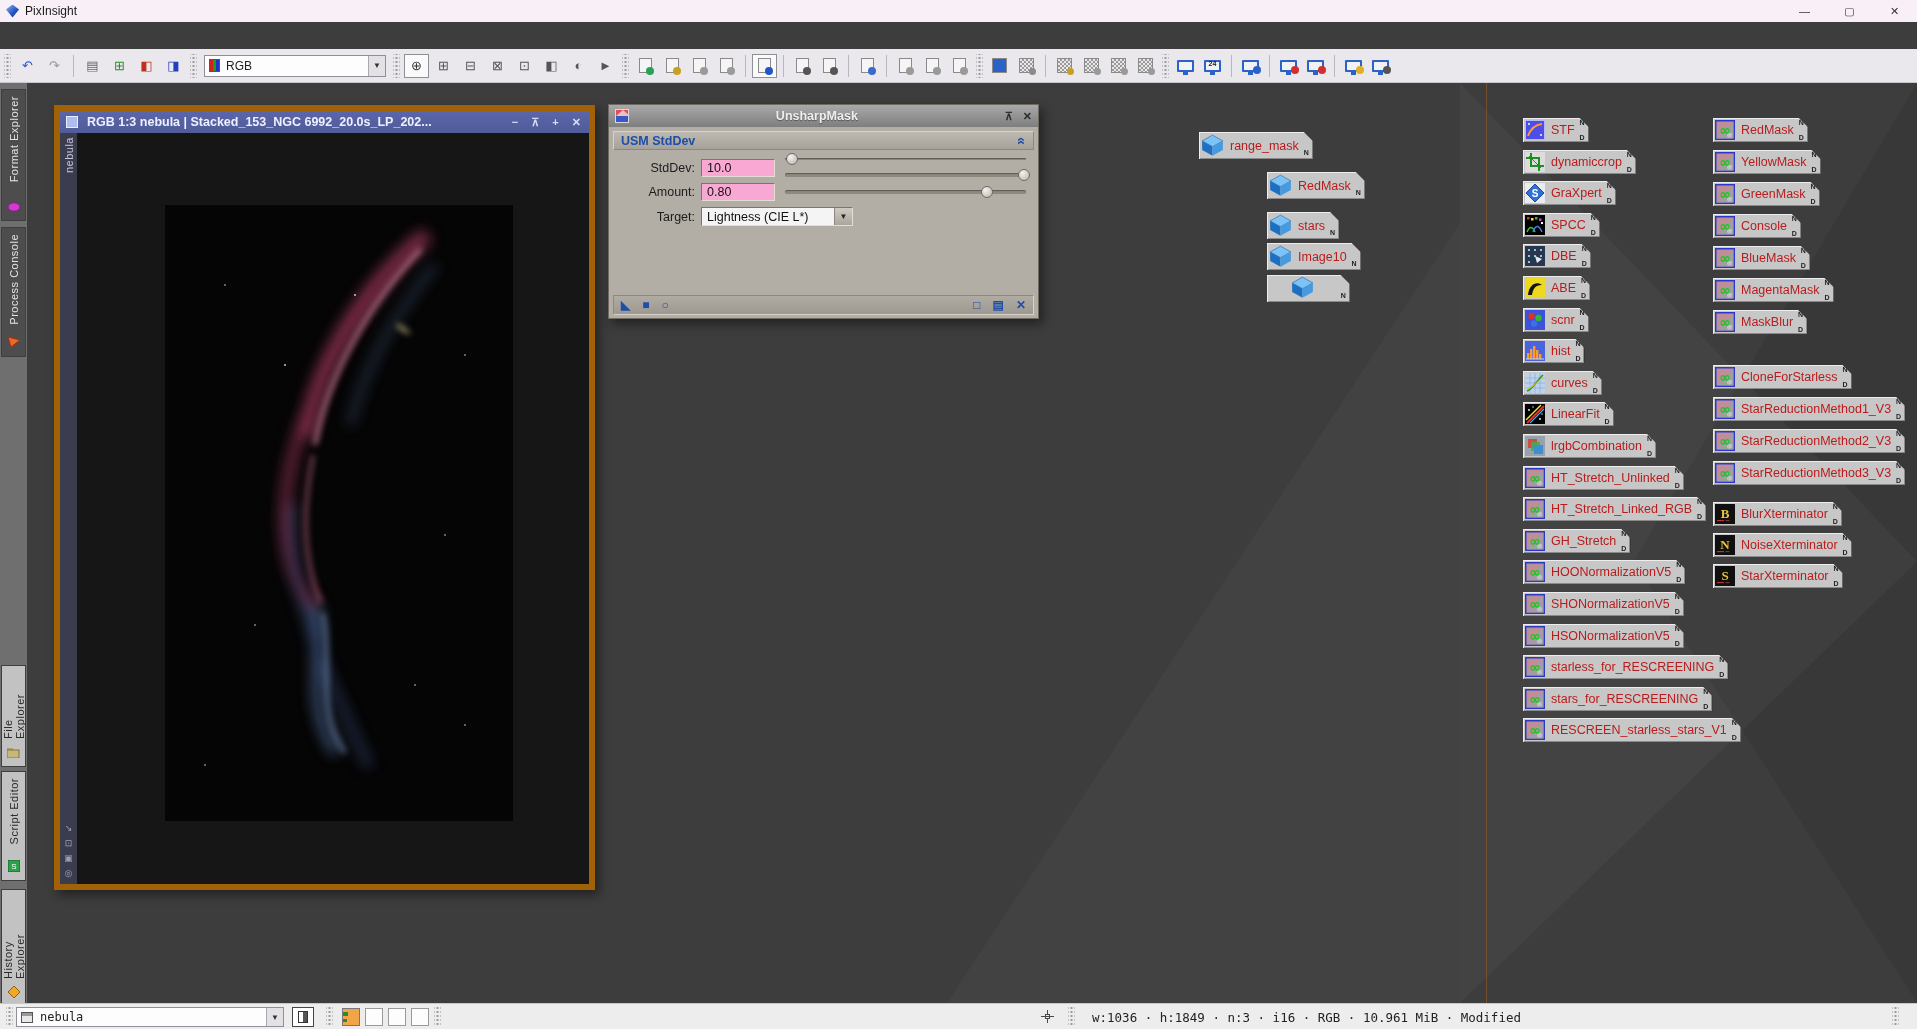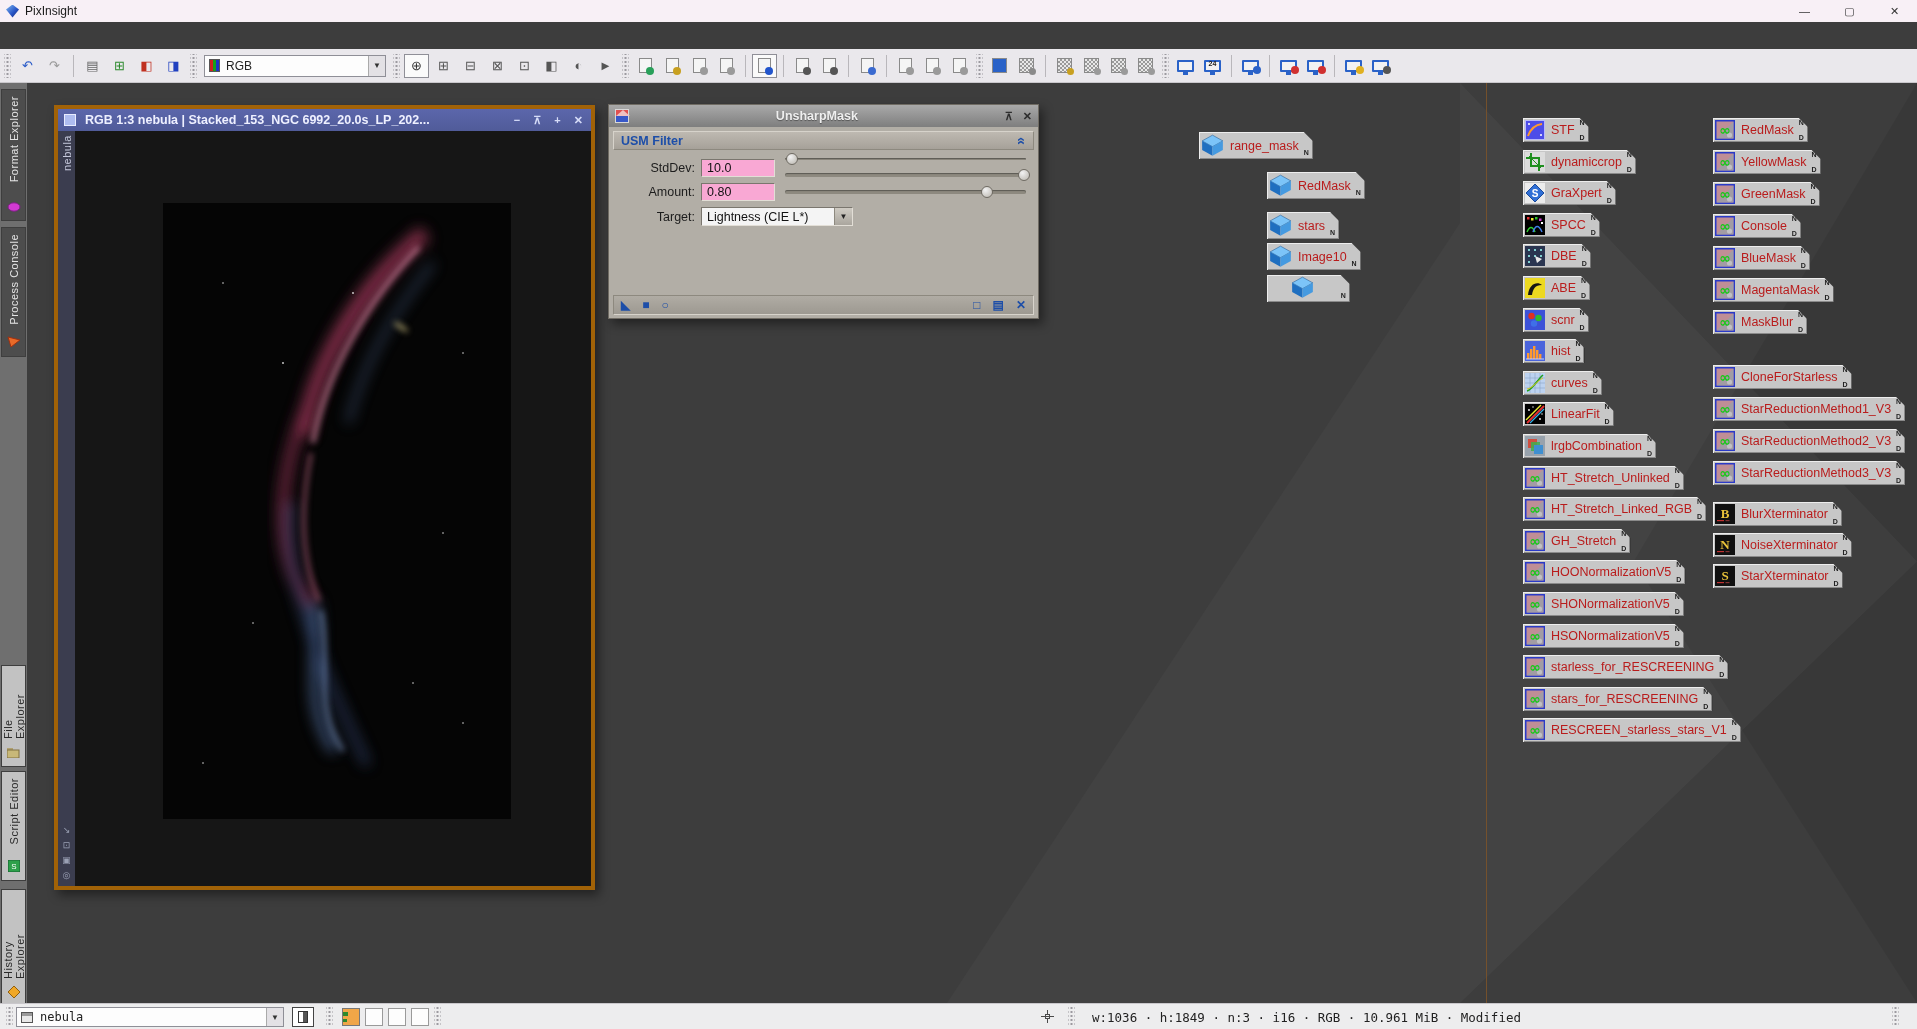--- a/index.html
+++ b/index.html
@@ -65,21 +65,21 @@
   .dock-tab.light { background:#c2c2c2; color:#2a2a2a; }
   .v-label { writing-mode:vertical-rl; transform:rotate(180deg); font-size:11px; letter-spacing:.5px; }
   .dock-ico { margin-top:5px; }
   
   .workspace { position:absolute; left:27px; top:83px; width:1890px; height:920px;
     background:#3d3d3d; overflow:hidden; }
   .facet { position:absolute; }
   .divider-line { position:absolute; top:0; width:1px; height:100%; background:#7e5428; opacity:.85; }
   
   .img-window { position:absolute; left:54px; top:105px; width:541px; height:785px;
-    background:#1b1b1b; border:4px solid #a16207; box-shadow:4px 5px 10px rgba(0,0,0,.45); }
+    background:#1b1b1b; border:6px solid #a16207; box-shadow:4px 5px 10px rgba(0,0,0,.45); }
   .iw-title { position:absolute; left:0; top:0; width:100%; height:22px;
     background:linear-gradient(#5b66ab,#505b99); display:flex; align-items:center; padding:0 6px; }
   .iw-icon { width:12px; height:12px; background:#aebcf0; border:1px solid #e8ecff; margin-right:9px; }
   .iw-text { font-size:12.5px; font-weight:bold; color:#eef0ff; white-space:nowrap; overflow:hidden; flex:1; }
   .iw-btns { display:flex; gap:13px; margin-right:2px; }
   .iw-btn { font-size:11px; font-weight:bold; color:#d6dcf8; }
   .iw-sidetab { position:absolute; left:0; top:22px; width:17px; bottom:0; background:#3b3d4f;
     display:flex; flex-direction:column; align-items:center; padding:4px 0 6px 0; }
   .iw-sidetab .v-label { font-size:11px; color:#c4c7da; }
   .side-glyphs { margin-top:auto; display:flex; flex-direction:column; gap:6px; align-items:center; }
@@ -435,21 +435,21 @@
     <div class="dlg-title">
       <span class="dlg-ico"></span>
       <span class="dlg-title-text">UnsharpMask</span>
       <span class="dlg-btns">
         <span class="dlg-btn">⊼</span>
         <span class="dlg-btn">✕</span>
       </span>
     </div>
     <div class="dlg-body">
       <div class="sec-hdr">
-        <span class="sec-label">USM Filter</span>
+        <span class="sec-label">USM StdDev</span>
         <span class="chev up">«</span>
       </div>
       <div class="dlg-row" style="margin-top:8px;">
         <span class="dlg-label">StdDev:</span>
         <input class="dlg-input" value="10.0" style="">
         <div class="slider-zone dual">
           <div class="track thin">
               <span class="thumb" style="left:3%"></span>
             </div>
           <div class="track">

